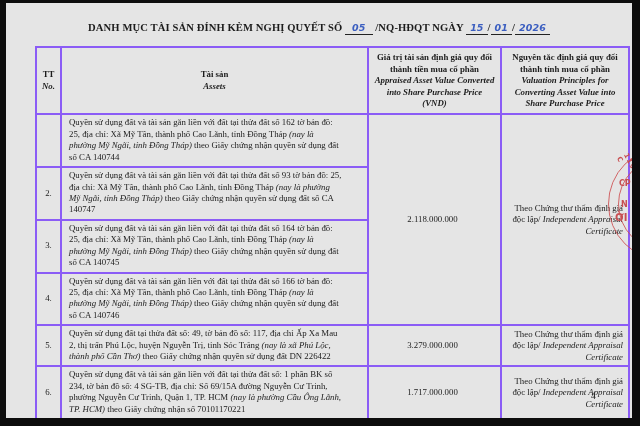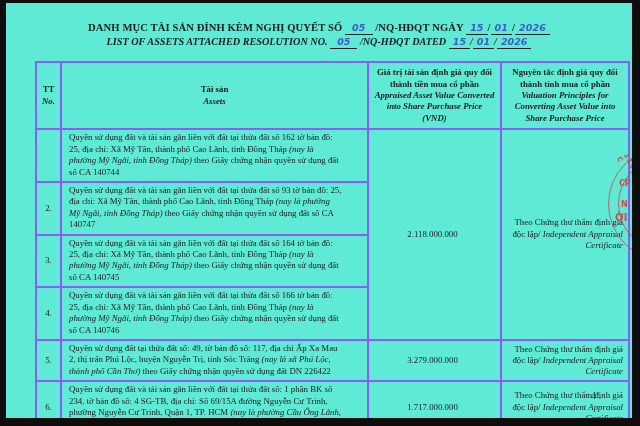--- a/index.html
+++ b/index.html
@@ -3,21 +3,21 @@
 <meta charset="utf-8">
 <style>
   html,body{margin:0;padding:0;}
   body{
     width:640px;height:426px;position:relative;background:#0d0d0d;
     font-family:"Liberation Serif","DejaVu Serif",serif;color:#1c1c1c;
     overflow:hidden;
   }
   .page{
     position:absolute;left:6px;top:3px;width:626px;height:415px;
-    background:#5eead4;overflow:hidden;
+    background:#e5e5e5;overflow:hidden;
   }
   
   .title-block{margin-top:17px;text-align:center;line-height:1.45;}
   .t-line1{font-size:10.6px;font-weight:bold;letter-spacing:.1px;}
   .t-line2{font-size:10.2px;font-weight:bold;font-style:italic;}
   .hw{
     color:#3b5ec0;font-style:italic;font-weight:600;
     font-family:"DejaVu Sans",sans-serif;font-size:9.5px;
   }
   .blank{border-bottom:1px solid #222;padding:0 7px;display:inline-block;line-height:1;}
@@ -66,26 +66,20 @@
 </head>
 <body>
 
 <div class="page">
 
   <div class="title-block">
     <div class="t-line1">
       <span>DANH MỤC TÀI SẢN ĐÍNH KÈM NGHỊ QUYẾT SỐ</span>
       <span class="blank"><span class="hw">05</span></span>
       <span>/NQ-HĐQT NGÀY</span>
-      <span class="blank small"><span class="hw">15</span></span>/<span class="blank small"><span class="hw">01</span></span>/<span class="blank small"><span class="hw">2026</span></span>
-    </div>
-    <div class="t-line2">
-      <span>LIST OF ASSETS ATTACHED RESOLUTION NO.</span>
-      <span class="blank"><span class="hw">05</span></span>
-      <span>/NQ-HĐQT DATED</span>
       <span class="blank small"><span class="hw">15</span></span>/<span class="blank small"><span class="hw">01</span></span>/<span class="blank small"><span class="hw">2026</span></span>
     </div>
   </div>
 
   <table class="assets">
     <colgroup>
         <col class="c-no">
         <col class="c-asset">
         <col class="c-value">
         <col class="c-principle">

